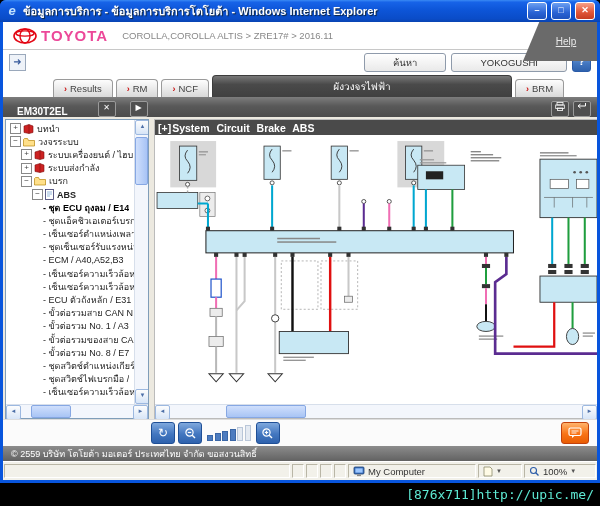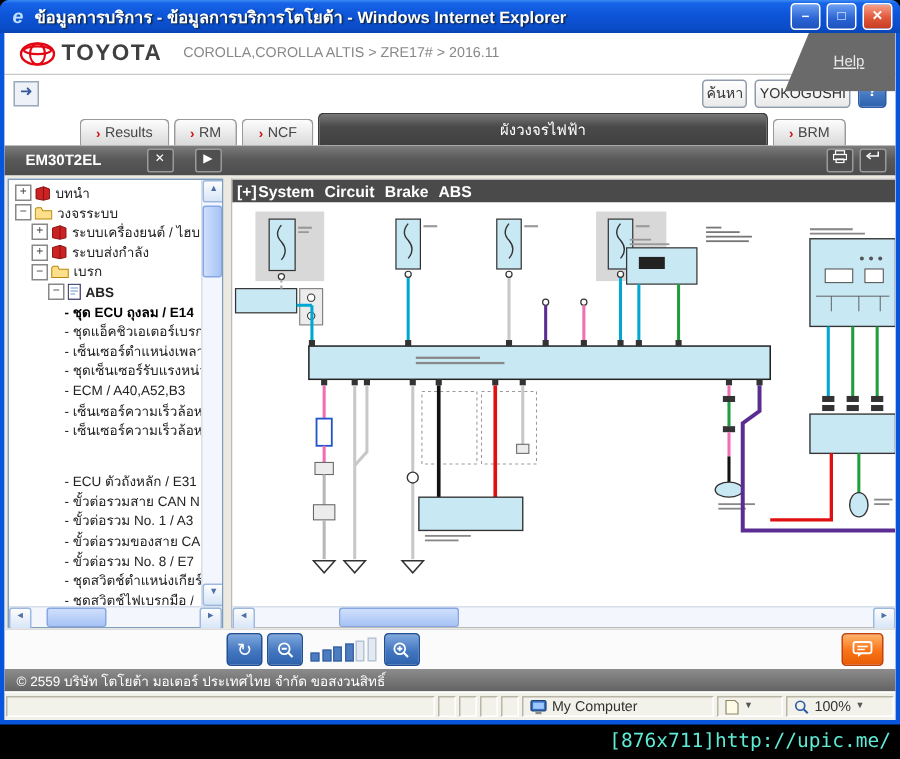--- a/index.html
+++ b/index.html
@@ -17,49 +17,49 @@
        overflow:hidden;text-overflow:ellipsis;text-shadow:1px 1px 1px #123;}
   .winbtn{width:18px;height:16px;border:1px solid #fff;border-radius:3px;color:#fff;
        font-size:9px;line-height:14px;text-align:center;font-weight:bold;
        background:linear-gradient(180deg,#6ca0f2,#2a63d4 60%,#1e52bd);}
   .winbtn.close{background:linear-gradient(180deg,#f5a18a,#e2573a 55%,#c63d22);}
   .client{position:absolute;top:22px;left:3px;right:3px;bottom:3px;background:#fff;
        display:flex;flex-direction:column;overflow:hidden;}
   
   .hdr{height:27px;display:flex;align-items:center;background:#fff;position:relative;}
   .logo{display:flex;align-items:center;gap:4px;margin-left:10px;}
-  .brand{color:#404040;font-weight:bold;font-size:15px;letter-spacing:1px;}
+  .brand{color:#ec4899;font-weight:bold;font-size:15px;letter-spacing:1px;}
   .crumb{margin-left:14px;font-size:9.5px;color:#888;}
   .helptab{position:absolute;right:0;top:0;height:39px;width:74px;background:#6a6a6a;
        clip-path:polygon(22% 0,100% 0,100% 100%,0 100%);display:flex;align-items:center;
        justify-content:center;}
   .helptab span{color:#e8e8e8;font-size:10px;text-decoration:underline;padding-left:12px;}
   .hline{height:1px;background:#c8c8c8;}
   
   .searchrow{height:25px;display:flex;align-items:center;gap:5px;padding:0 6px;background:#fff;}
   .goicon{width:15px;height:15px;border:1px solid #9aa8bb;background:#eef2f8;color:#35589a;
        font-size:10px;line-height:14px;text-align:center;}
   .searchinput{width:378px;height:15px;border:1px solid #7f9db9;font-size:9.5px;padding:0 3px;
        color:#333;}
   .searchinput::placeholder{color:#aaa;}
   .btn{height:19px;border:1px solid #8f9bab;border-radius:3px;background:linear-gradient(180deg,#ffffff,#e9e9e9);
-       font-size:9.5px;color:#333;padding:0 2px;line-height:17px;}
+       font-size:9.5px;color:#333;padding:0 28px;line-height:17px;}
   .qbtn{width:17px;height:17px;border:1px solid #2a5ba8;border-radius:3px;color:#fff;font-weight:bold;
        font-size:11px;line-height:15px;text-align:center;
        background:linear-gradient(180deg,#7fa8dd,#4377c0 55%,#2f62ad);}
   
   .tabsrow{height:22px;display:flex;align-items:flex-end;padding-left:50px;background:#fff;gap:3px;}
   .tab{height:17px;display:flex;align-items:center;gap:3px;padding:0 10px;border:1px solid #9a9a9a;
        border-bottom:none;border-radius:4px 4px 0 0;font-size:9.5px;color:#444;
        background:linear-gradient(180deg,#fdfdfd,#d9d9d9);}
   .tab .arr{color:#cc1111;font-weight:bold;font-size:9px;}
   .tab.active{height:21px;width:278px;justify-content:center;color:#fff;border-color:#3c3c3c;
        background:linear-gradient(180deg,#787878,#4a4a4a 40%,#404040);font-size:10px;}
   
-  .doctool{height:20px;display:flex;align-items:center;gap:4px;padding:0 6px;
+  .doctool{height:20px;display:flex;align-items:flex-end;gap:4px;padding:0 6px;
        background:linear-gradient(180deg,#7d7d7d,#595959 45%,#4c4c4c);}
   .doccode{color:#fff;font-size:10px;font-weight:bold;padding:0 26px 0 8px;}
   .tbtn{width:16px;height:14px;border:1px solid #9a9a9a;border-radius:2px;background:#4f4f4f;
        color:#fff;font-size:8px;line-height:12px;text-align:center;}
   .tspace{flex:1;}
   
   .main{flex:1;display:flex;background:#ece9e0;overflow:hidden;}
   .treepanel{width:142px;display:flex;flex-direction:column;border:1px solid #7f9db9;background:#fff;
        margin:2px 0 0 2px;}
   .treewrap{flex:1;display:flex;overflow:hidden;}
@@ -274,21 +274,21 @@
               </div>
               <div class="trow" style="padding-left: 35px;">
                 <span class="tlabel">- ECM / A40,A52,B3</span>
               </div>
               <div class="trow" style="padding-left: 35px;">
                 <span class="tlabel">- เซ็นเซอร์ความเร็วล้อห</span>
               </div>
               <div class="trow" style="padding-left: 35px;">
                 <span class="tlabel">- เซ็นเซอร์ความเร็วล้อห</span>
               </div>
-              <div class="trow" style="padding-left: 35px; margin-top: 21px;">
+              <div class="trow" style="padding-left: 35px;">
                 <span class="tlabel">- ECU ตัวถังหลัก / E31</span>
               </div>
               <div class="trow" style="padding-left: 35px;">
                 <span class="tlabel">- ขั้วต่อรวมสาย CAN N</span>
               </div>
               <div class="trow" style="padding-left: 35px;">
                 <span class="tlabel">- ขั้วต่อรวม No. 1 / A3</span>
               </div>
               <div class="trow" style="padding-left: 35px;">
                 <span class="tlabel">- ขั้วต่อรวมของสาย CA</span>

